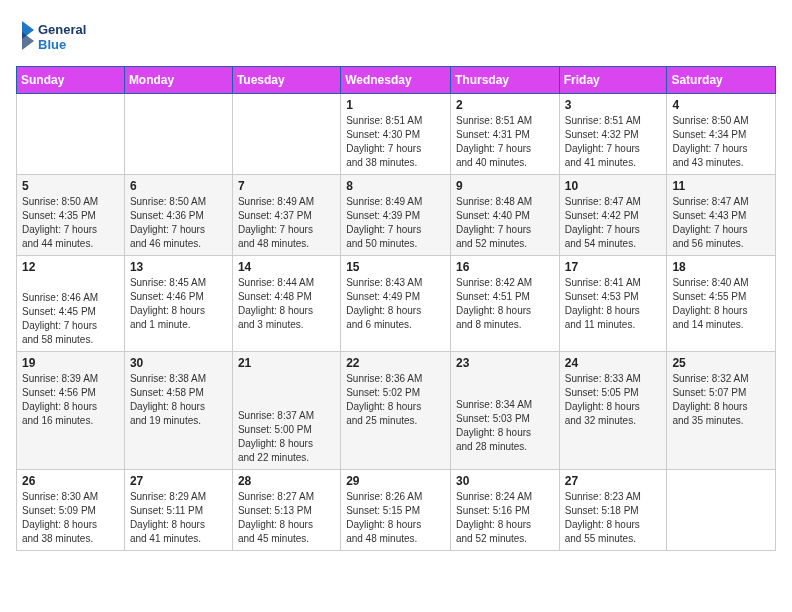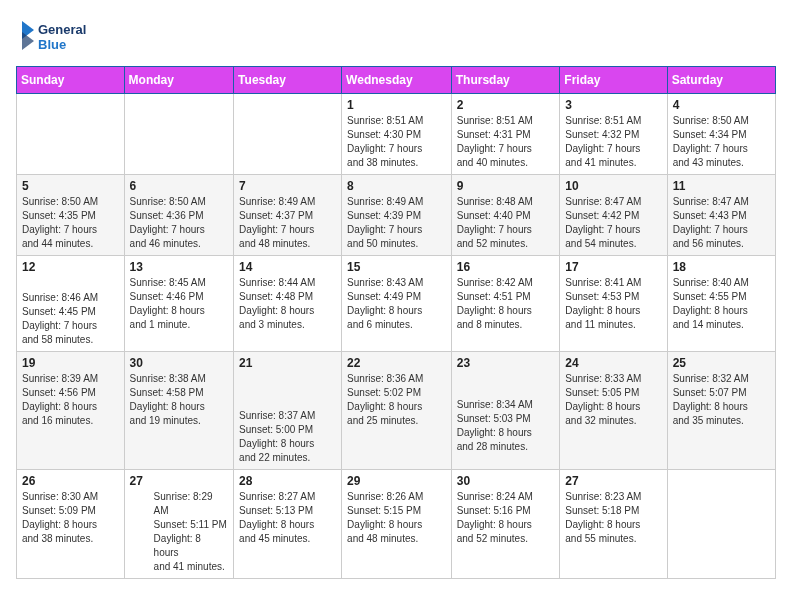--- a/index.html
+++ b/index.html
@@ -300,21 +300,21 @@
       <tr>
         <td>
           <div class="day-number">26</div>
           <div class="day-info" style="white-space: pre-line;">Sunrise: 8:30 AM
 Sunset: 5:09 PM
 Daylight: 8 hours
 and 38 minutes.</div>
         </td>
         <td>
           <div class="day-number">27</div>
-          <div class="day-info" style="white-space: pre-line; margin-left: 24px;">Sunrise: 8:29 AM
+          <div class="day-info" style="white-space: pre-line;">Sunrise: 8:29 AM
 Sunset: 5:11 PM
 Daylight: 8 hours
 and 41 minutes.</div>
         </td>
         <td>
           <div class="day-number">28</div>
           <div class="day-info" style="white-space: pre-line;">Sunrise: 8:27 AM
 Sunset: 5:13 PM
 Daylight: 8 hours
 and 45 minutes.</div>

